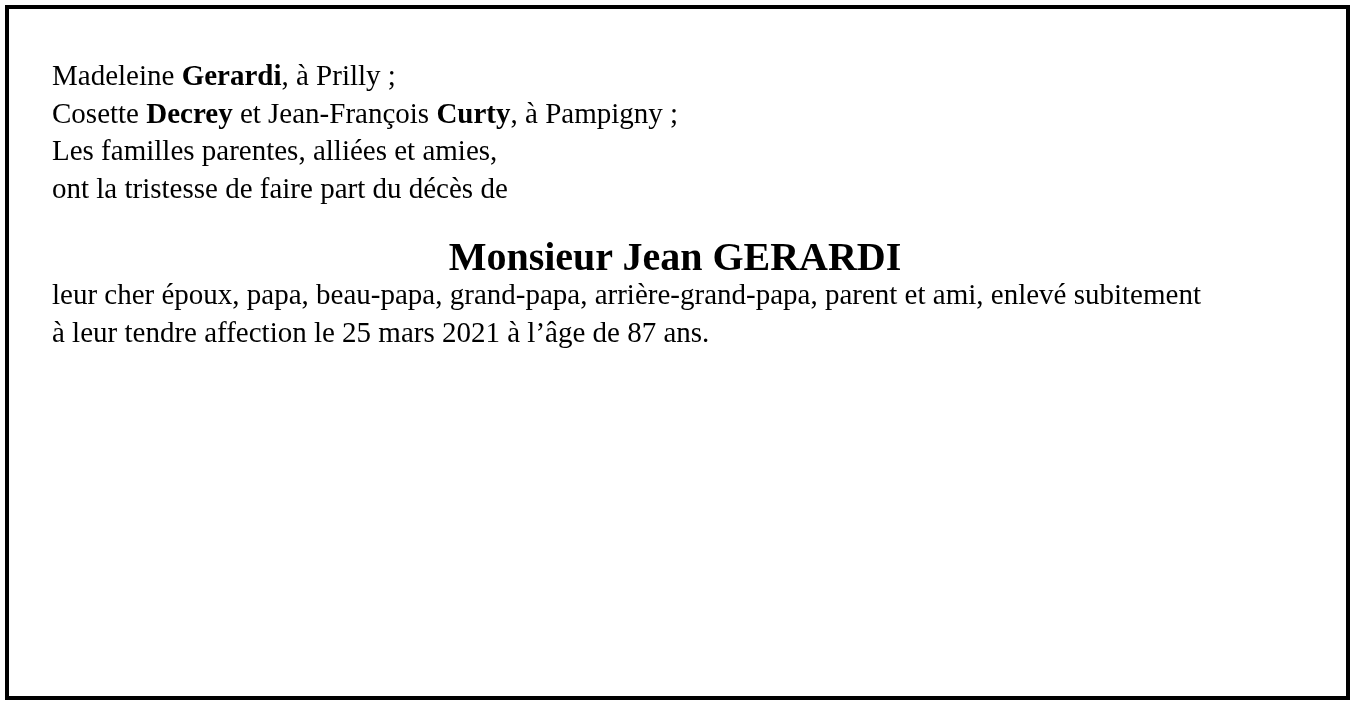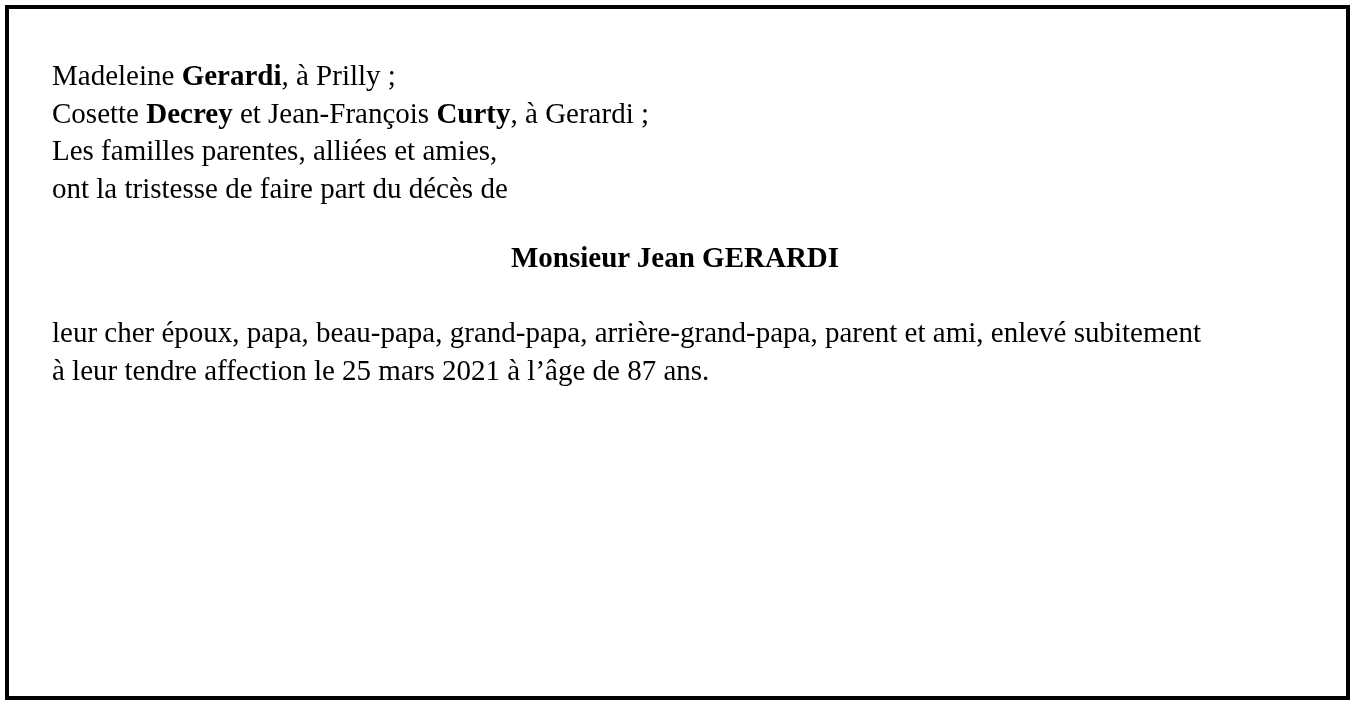--- a/index.html
+++ b/index.html
@@ -23,39 +23,39 @@
   }
   .content {
     padding: 48px 48px 0 43px;
     font-size: 29px;
     line-height: 37.5px;
     color: #000000;
   }
   .intro-line { white-space: nowrap; }
   .b { font-weight: bold; }
   .title {
-    font-size: 29px;
+    font-size: 40px;
     font-weight: bold;
     line-height: 38px;
     text-align: center;
     margin-top: 31px;
   }
-  .para { margin-top: 38px; }
+  .para { }
   .para + .para { margin-top: 37px; }
   .para div { white-space: nowrap; }
 </style>
 </head>
 <body>
 
 <div class="page">
   <div class="frame">
     <div class="content">
       <div>
           <div class="intro-line"><span>Madeleine </span><span class="b">Gerardi</span><span>, à Prilly ;</span></div>
-          <div class="intro-line"><span>Cosette </span><span class="b">Decrey</span><span> et Jean-François </span><span class="b">Curty</span><span>, à Gerardi ;</span></div>
+          <div class="intro-line"><span>Cosette </span><span class="b">Decrey</span><span> et Jean-François </span><span class="b">Curty</span><span>, à Pampigny ;</span></div>
           <div class="intro-line"><span>Les familles parentes, alliées et amies,</span></div>
           <div class="intro-line"><span>ont la tristesse de faire part du décès de</span></div>
         </div>
       <div class="title">Monsieur Jean GERARDI</div>
       <div class="para">
           <div>leur cher époux, papa, beau-papa, grand-papa, arrière-grand-papa, parent et ami, enlevé subitement</div>
           <div>à leur tendre affection le 25 mars 2021 à l’âge de 87 ans.</div>
         </div>
     </div>
   </div>

